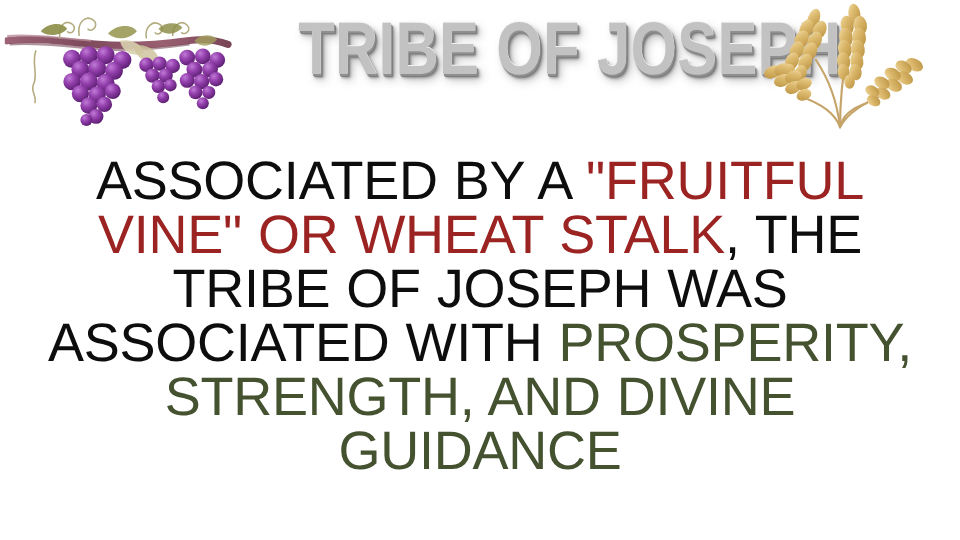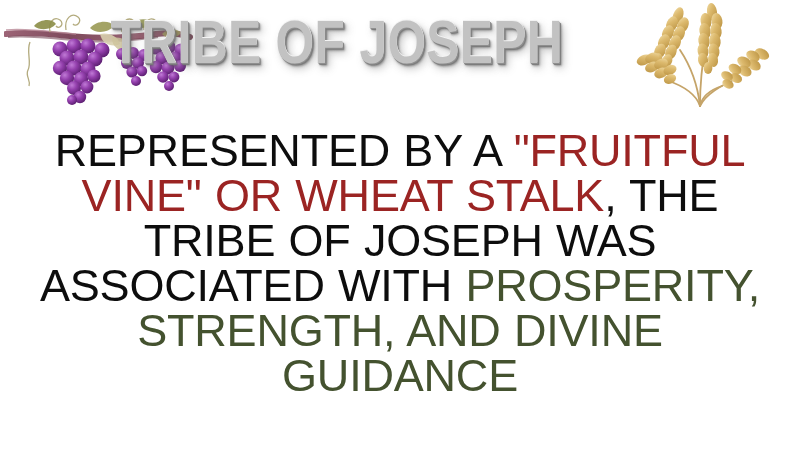--- a/index.html
+++ b/index.html
@@ -26,27 +26,27 @@
     position: absolute;
     left: 0;
     top: 0;
     width: 800px;
     height: 112px;
   }
 
   
   #title {
     position: absolute;
-    left: 170px;
+    left: 192px;
     top: 2px;
     width: 450px;
     height: 80px;
     display: flex;
     align-items: center;
-    justify-content: flex-end;
+    justify-content: flex-start;
   }
   #title-text {
     font-family: "Liberation Sans Narrow", "Liberation Sans", sans-serif;
     font-weight: 700;
     font-size: 62px;
     line-height: 66px;
     letter-spacing: 0.5px;
     transform: scaleX(0.80);
     transform-origin: center center;
     white-space: nowrap;
@@ -262,16 +262,16 @@
           <ellipse cx="99" cy="67" rx="4.8" ry="6.8" fill="url(#grain)" transform="rotate(-62 99 67)"></ellipse>
           <ellipse cx="100" cy="76" rx="4.6" ry="6.4" fill="url(#grain)" transform="rotate(-62 100 76)"></ellipse>
           <ellipse cx="91" cy="74" rx="4.4" ry="6.2" fill="url(#grain)" transform="rotate(-62 91 74)"></ellipse>
           <ellipse cx="92" cy="82" rx="4.2" ry="6" fill="url(#grain)" transform="rotate(-62 92 82)"></ellipse>
         </g>
       </svg>
     </div>
   </div>
 
   <div id="body-copy">
-    <span class="black">REPRESENTED BY A </span><span class="red">"FRUITFUL VINE" OR WHEAT STALK</span><span class="black">, THE TRIBE OF JOSEPH WAS ASSOCIATED WITH </span><span class="green">PROSPERITY, STRENGTH, AND DIVINE GUIDANCE</span>
+    <span class="black">ASSOCIATED BY A </span><span class="red">"FRUITFUL VINE" OR WHEAT STALK</span><span class="black">, THE TRIBE OF JOSEPH WAS ASSOCIATED WITH </span><span class="green">PROSPERITY, STRENGTH, AND DIVINE GUIDANCE</span>
   </div>
 
 </div>
 
 </body></html>

